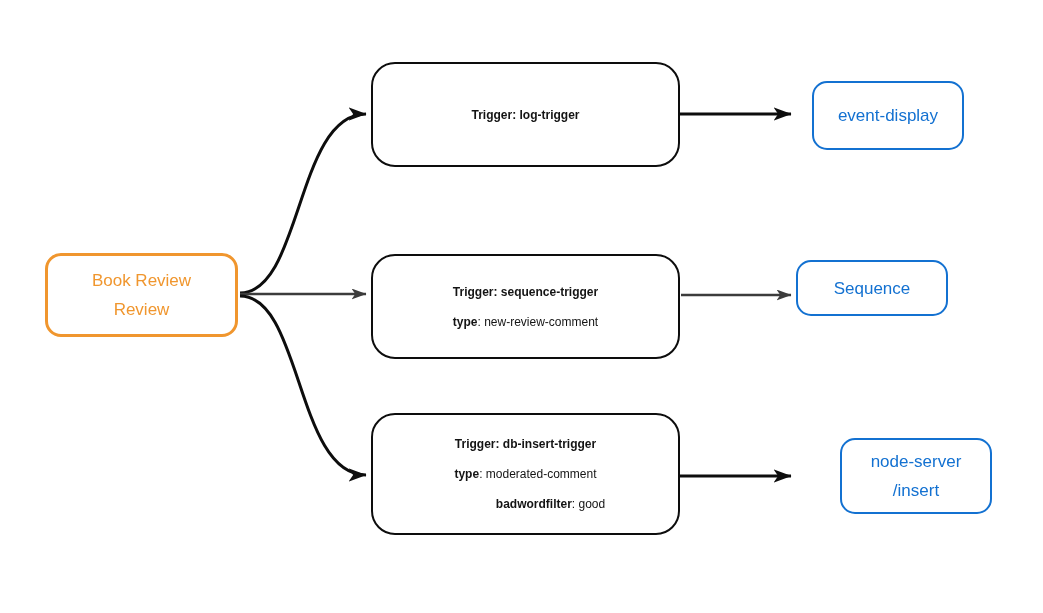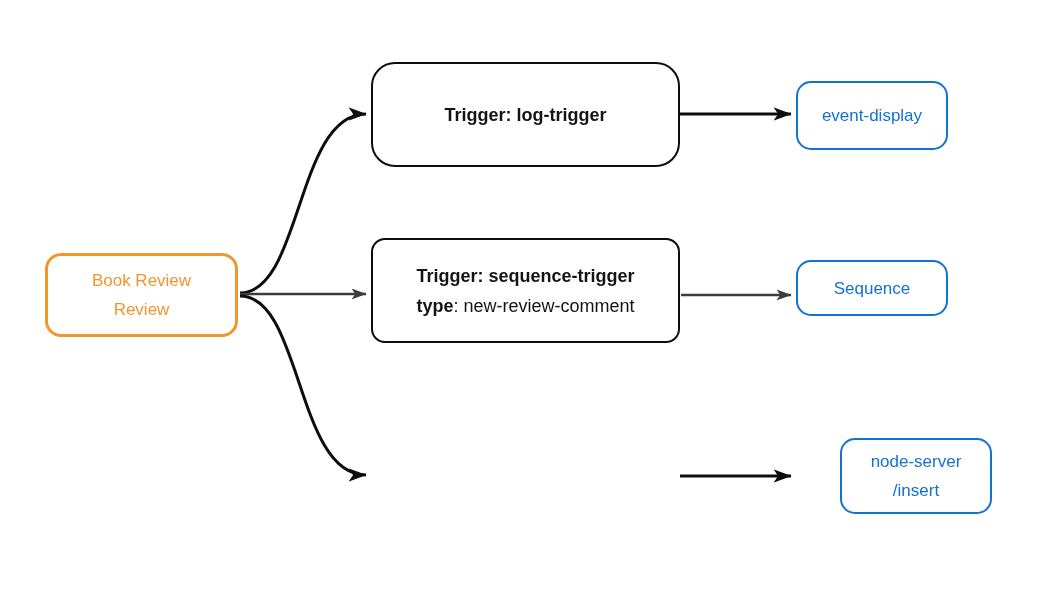--- a/index.html
+++ b/index.html
@@ -44,40 +44,40 @@
     font-size: 17px;
     line-height: 29px;
   }
   
   .trigger {
     left: 371px;
     width: 309px;
     border: 2.5px solid #0d0d0d;
     border-radius: 24px;
     color: #141414;
-    font-size: 18px;
+    font-size: 12px;
     line-height: 30px;
   }
   .trigger-1 { top: 62px;  height: 105px; }
-  .trigger-2 { top: 238px; height: 105px; border-radius: 14px; }
+  .trigger-2 { top: 254px; height: 105px; }
   .trigger-3 { top: 413px; height: 122px; }
   .trigger .b { font-weight: 700; }
   .line { white-space: nowrap; }
   .shift-right { transform: translateX(25px); }
   
   .sink {
     left: 796px;
     width: 152px;
     border: 2.5px solid #1371d1;
     border-radius: 15px;
     color: #1371d1;
     font-size: 17px;
     line-height: 29px;
   }
-  .sink-1 { top: 81px;  height: 69px; }
+  .sink-1 { top: 81px;  height: 69px; margin-left: 16px; }
   .sink-2 { top: 260px; height: 56px; }
   .sink-3 { top: 438px; height: 76px; margin-left: 44px; }
 </style>
 </head>
 <body>
 
 <div class="canvas">
 
   <svg class="edges" viewBox="0 0 1043 613" xmlns="http://www.w3.org/2000/svg">
     <defs>
@@ -111,20 +111,31 @@
 
   <div class="node trigger trigger-2">
     <div class="line">
       <span class="b">Trigger: sequence-trigger</span>
     </div>
     <div class="line">
       <span class="b">type</span><span>: new-review-comment</span>
     </div>
   </div>
 
+  <div class="node trigger trigger-3">
+    <div class="line">
+      <span class="b">Trigger: db-insert-trigger</span>
+    </div>
+    <div class="line">
+      <span class="b">type</span><span>: moderated-comment</span>
+    </div>
+    <div class="line shift-right">
+      <span class="b">badwordfilter</span><span>: good</span>
+    </div>
+  </div>
 
   <div class="node sink sink-1">
     <div class="line">event-display</div>
   </div>
 
   <div class="node sink sink-2">
     <div class="line">Sequence</div>
   </div>
 
   <div class="node sink sink-3">

